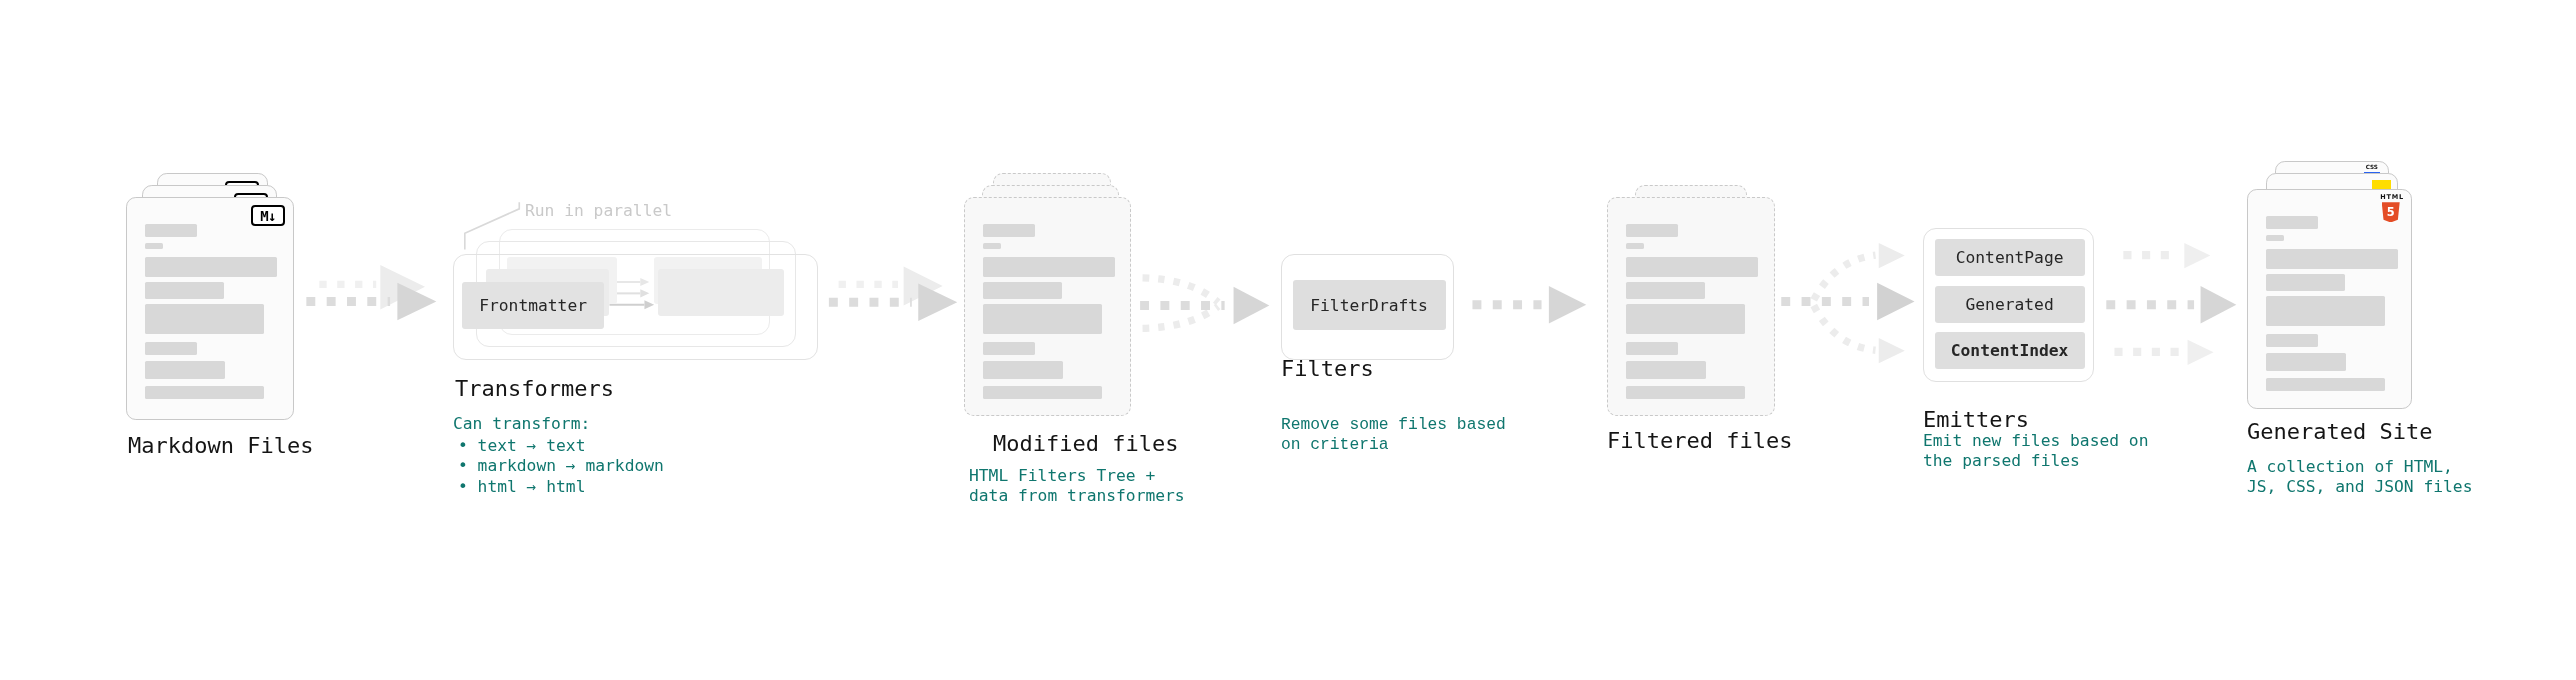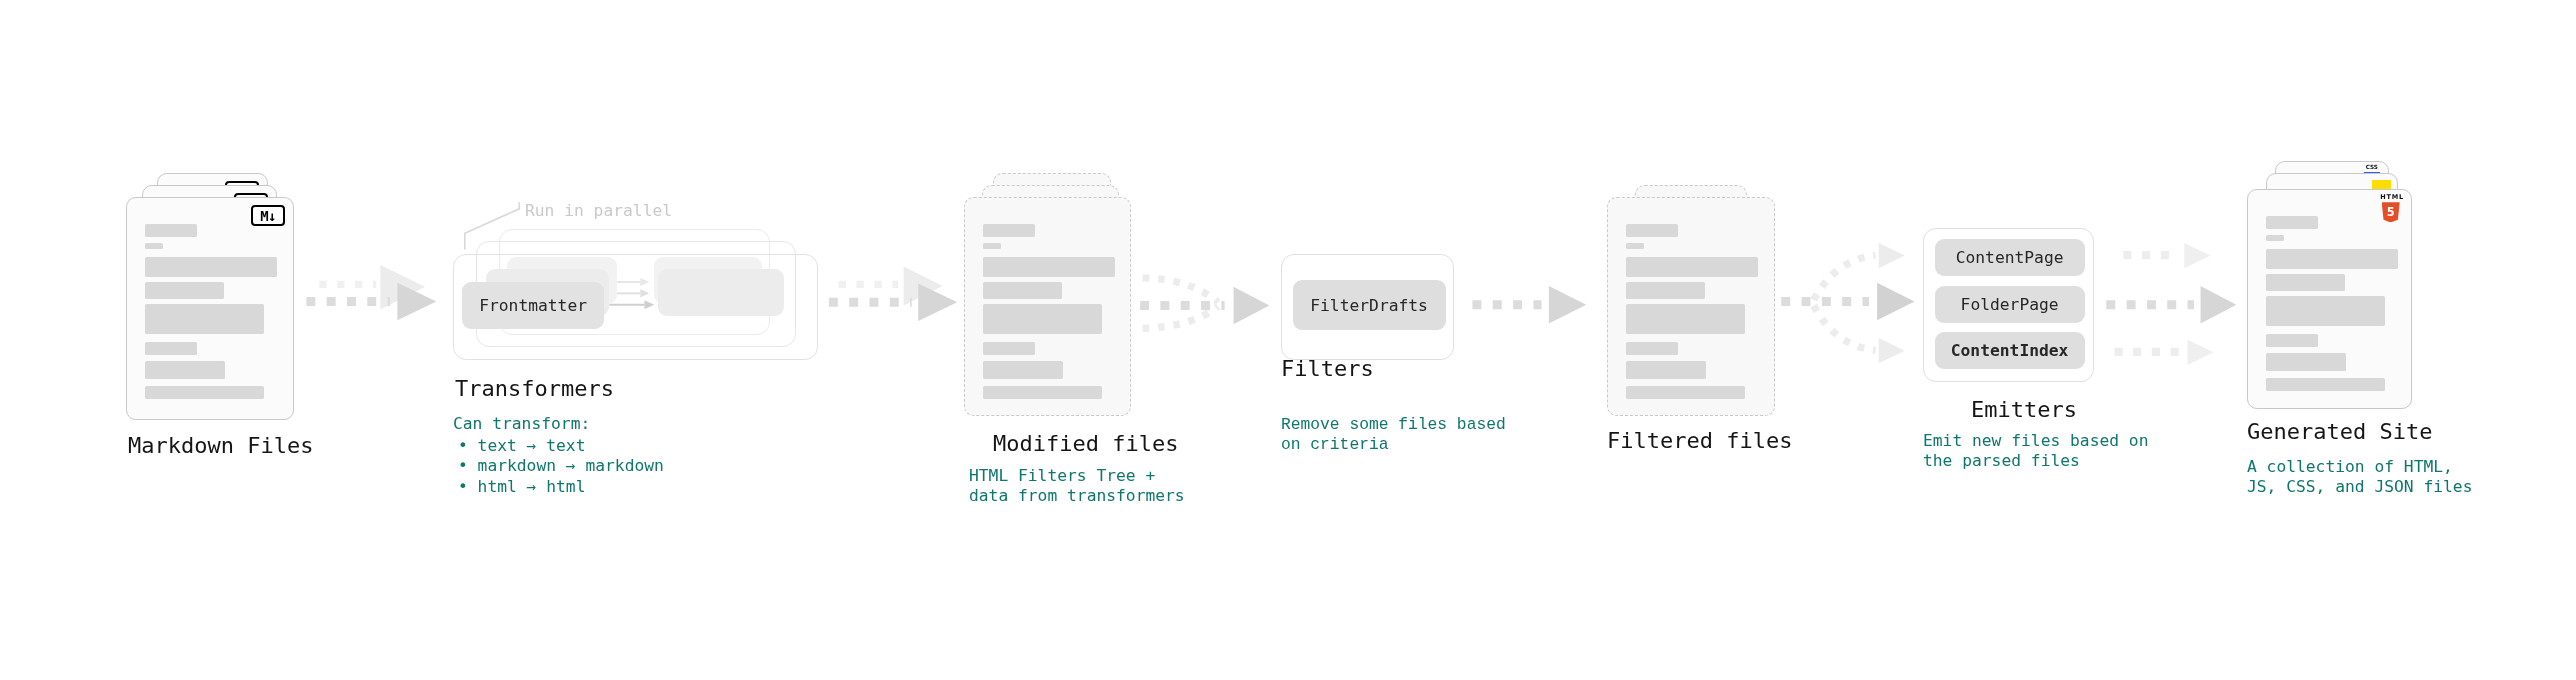--- a/index.html
+++ b/index.html
@@ -14,21 +14,21 @@
 
   .label{position:absolute;font-size:22px;line-height:28px;font-weight:500;color:#151515;white-space:nowrap;}
   .caption{position:absolute;font-size:16.3px;line-height:20.3px;color:#0f766e;white-space:nowrap;}
   .note{position:absolute;font-size:16.3px;line-height:20.3px;color:#c9c9c9;white-space:nowrap;}
 
   .tbox{position:absolute;box-sizing:border-box;border:1.6px solid #e2e2e2;border-radius:13px;background:transparent;}
   .tbox.l1{border-color:#e7e7e7;}
   .tbox.l2{border-color:#ebebeb;}
   .tbox.solidbox{border-color:#e0e0e0;}
 
-  .pill{position:absolute;height:47px;border-radius:9px;background:#e2e2e2;display:flex;align-items:center;justify-content:center;font-size:16.3px;color:#262626;white-space:nowrap;}
+  .pill{position:absolute;height:47px;border-radius:3px;background:#e2e2e2;display:flex;align-items:center;justify-content:center;font-size:16.3px;color:#262626;white-space:nowrap;}
   .pill.g1{background:#ececec;}
   .pill.g2{background:#f2f2f2;}
   .pill.filter-pill{height:50px;background:#dedede;}
   .pill.emit-pill{height:37px;background:#dedede;}
 
   .md-badge{position:absolute;top:7.3px;right:8.1px;width:34px;height:21px;box-sizing:border-box;border:2.4px solid #000;border-radius:4.1px;background:#fff;color:#000;font-weight:bold;font-size:14px;letter-spacing:-0.8px;display:flex;align-items:center;justify-content:center;}
 
   .css-badge{position:absolute;top:3.3px;right:8.1px;width:16.3px;text-align:center;}
   .css-badge .word{font-family:"DejaVu Sans","Liberation Sans",sans-serif;font-size:5.7px;line-height:5.7px;font-weight:bold;color:#111;}
   .css-badge .ubar{height:2.4px;margin-top:0.8px;}
@@ -205,24 +205,24 @@
           <div class="bar" style="left: 18px; top: 163px; width: 80px; height: 18px;"></div>
           <div class="bar" style="left: 18px; top: 188px; width: 119px; height: 13px;"></div>
         </div>
     </div>
     <div class="label" style="left:1607px;top:427px;">Filtered files</div>
   </div>
 
   <div>
     <div class="tbox solidbox" style="left:1923px;top:228px;width:171px;height:154px;">
       <div class="pill emit-pill" style="left:10.6px;top:9.8px;width:150px;">ContentPage</div>
-      <div class="pill emit-pill" style="left:10.6px;top:57px;width:150px;">FolderPage</div>
+      <div class="pill emit-pill" style="left:10.6px;top:57px;width:150px;">Generated</div>
       <div class="pill emit-pill" style="left:10.6px;top:103px;width:150px;font-weight:bold;">ContentIndex</div>
     </div>
-    <div class="label" style="left:1923px;top:396px;margin-left:48px;">Emitters</div>
+    <div class="label" style="left:1923px;top:406px;">Emitters</div>
     <div class="caption" style="left:1923px;top:431px;">
       <div>Emit new files based on</div>
       <div>the parsed files</div>
     </div>
   </div>
 
   <div>
     <div class="file-card" style="left:2275px;top:161px;width:114px;height:220px;">
       <div class="css-badge">
         <div class="word">CSS</div>

